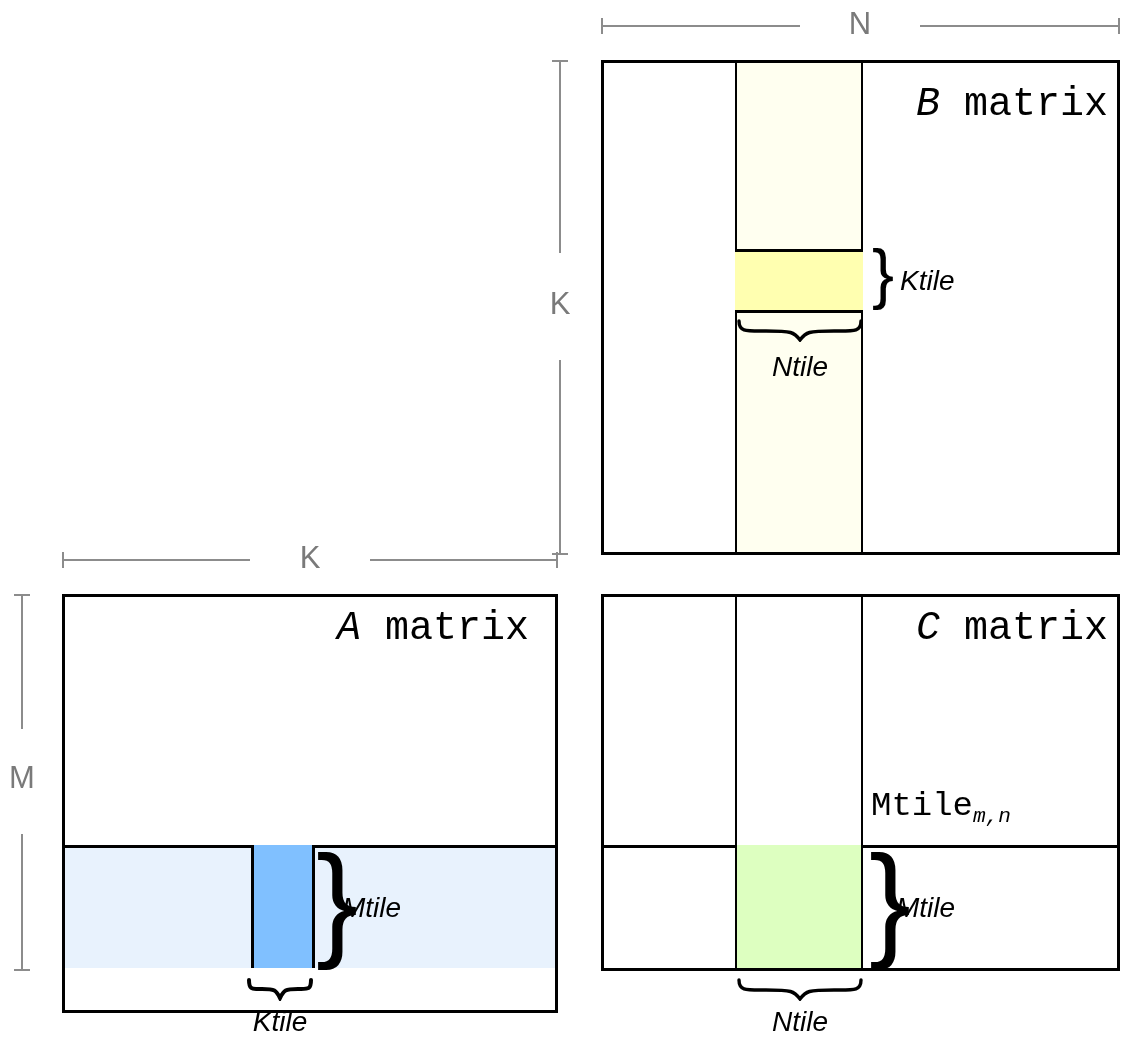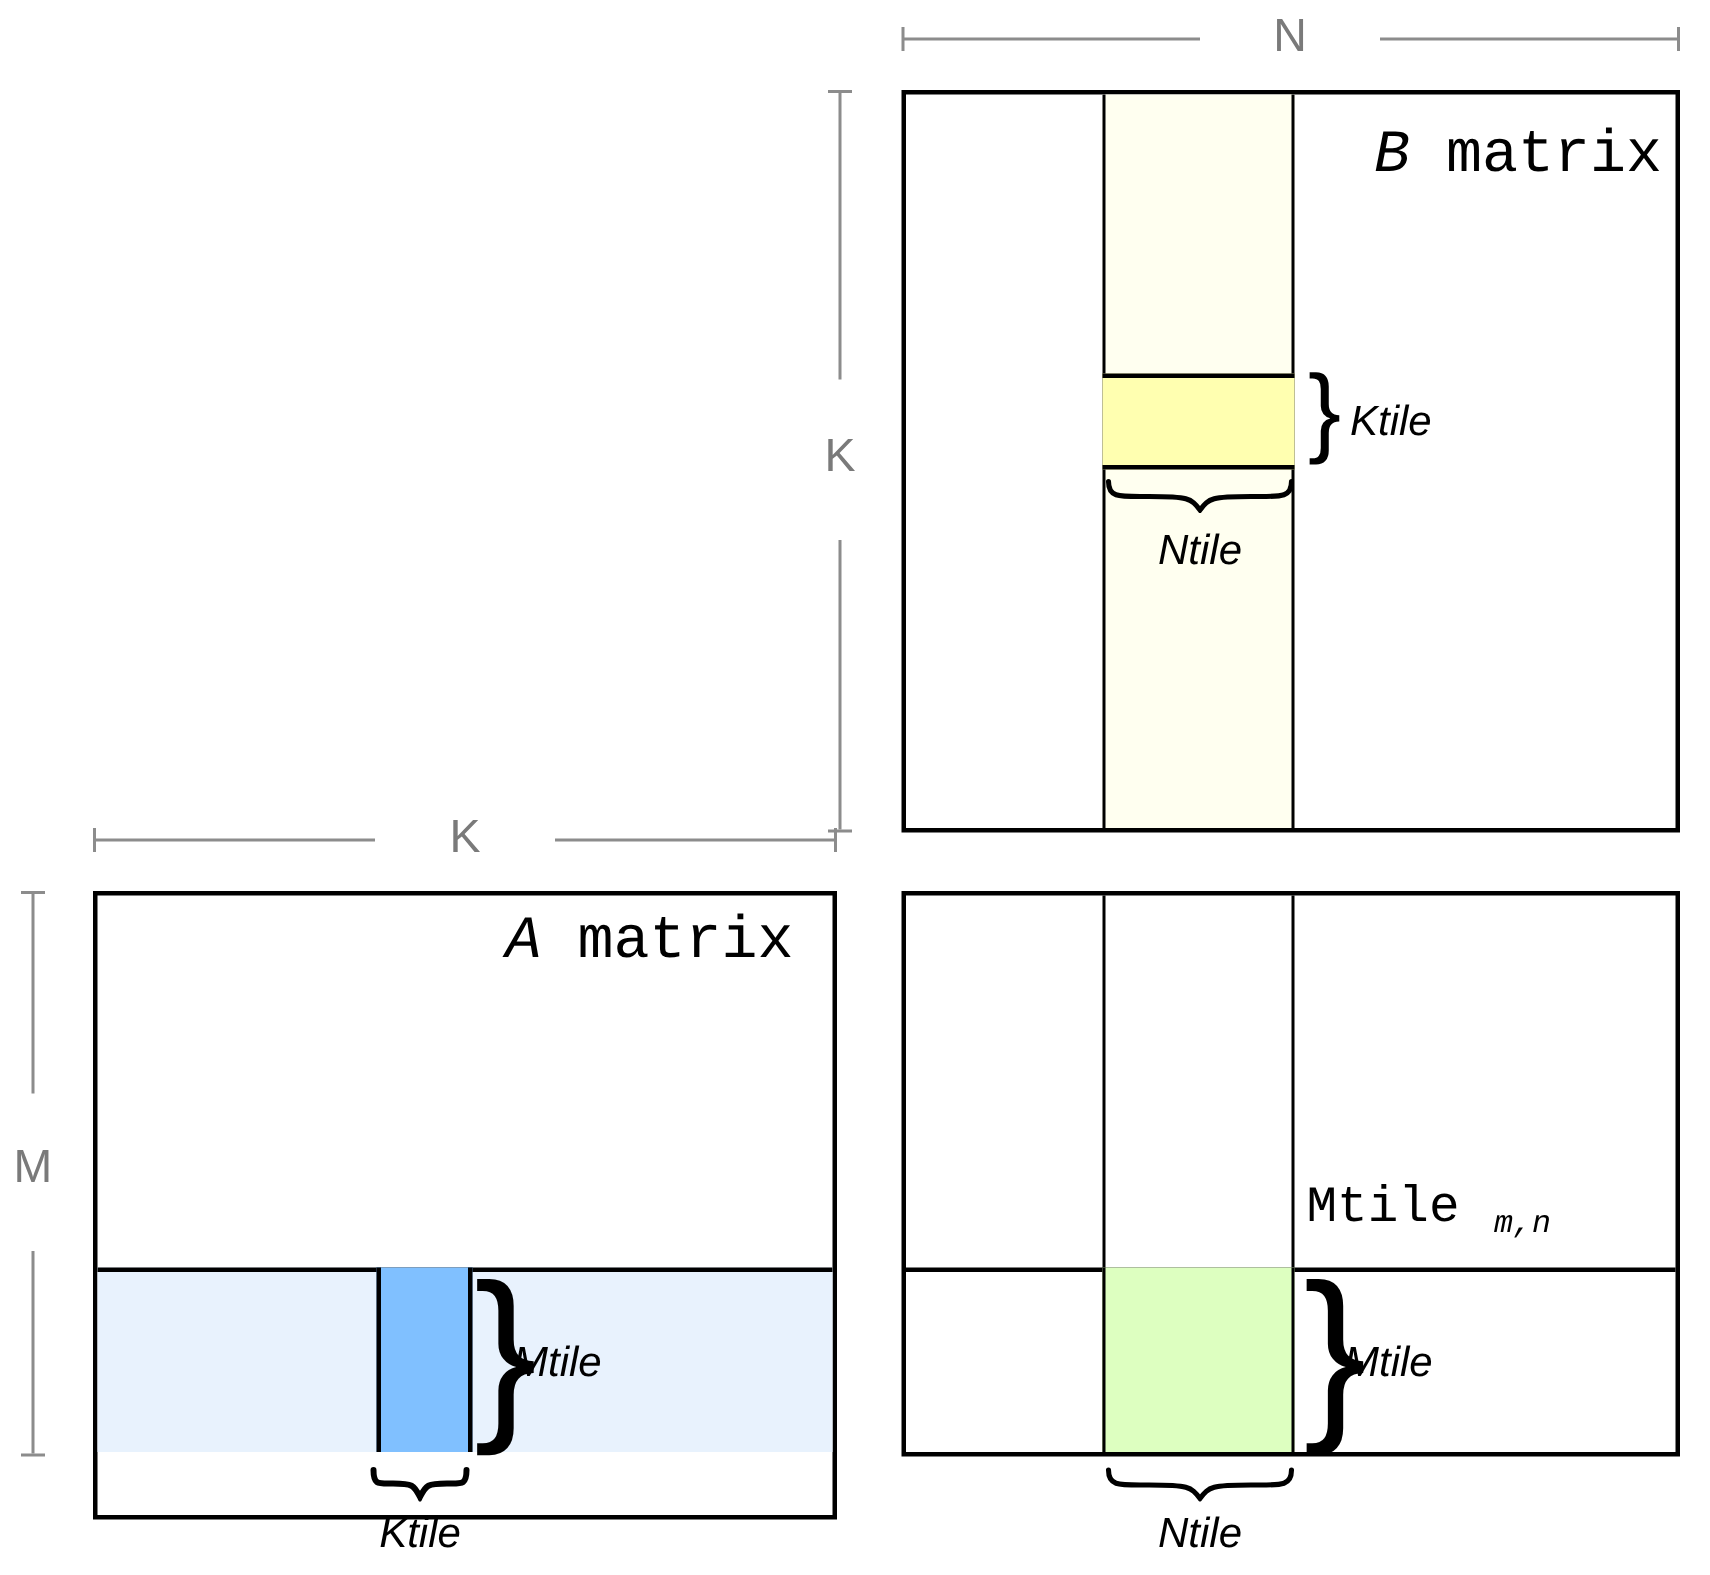--- a/index.html
+++ b/index.html
@@ -59,21 +59,20 @@
     color: #000000;
     white-space: nowrap;
     line-height: 1;
   }
   .block-label sub {
     font-style: italic;
     font-size: 0.62em;
     vertical-align: baseline;
     position: relative;
     top: 0.32em;
-    margin-left: 23px;
   }
 
   
   .dim-h {
     position: absolute;
     height: 24px;
   }
   .dim-h .seg {
     position: absolute;
     top: 11px;
@@ -231,20 +230,23 @@
   <div class="matrix-box" style="left:601px; top:594px; width:519px; height:377px;">
 
     <div class="thin-line-v" style="left:131px; top:0px; height:371px;"></div>
     <div class="thin-line-v" style="left:257px; top:0px; height:248px;"></div>
 
     <div class="thin-line-h" style="left:0px; top:248px; width:513px;"></div>
 
     <div class="region" style="left:131px; top:248px; width:128px; height:123px; background:#ddffc0;
                 border-left:2px solid #000; border-right:2px solid #000;"></div>
 
+    <div class="matrix-title" style="left:312px; top:12px;">
+      <span class="var">C</span><span> matrix</span>
+    </div>
 
     <div class="block-label" style="left:267px; top:192px;">
       <span>Mtile</span><sub>m,n</sub>
     </div>
   </div>
 
   <div class="brace-v" style="left:869px; top:838px; font-size:126px;">}</div>
   <div class="tile-label" style="left:896px; top:894px;">Mtile</div>
 
   <svg class="brace-h" style="left:736px; top:977px;" width="128" height="24" viewBox="0 0 128 24">

